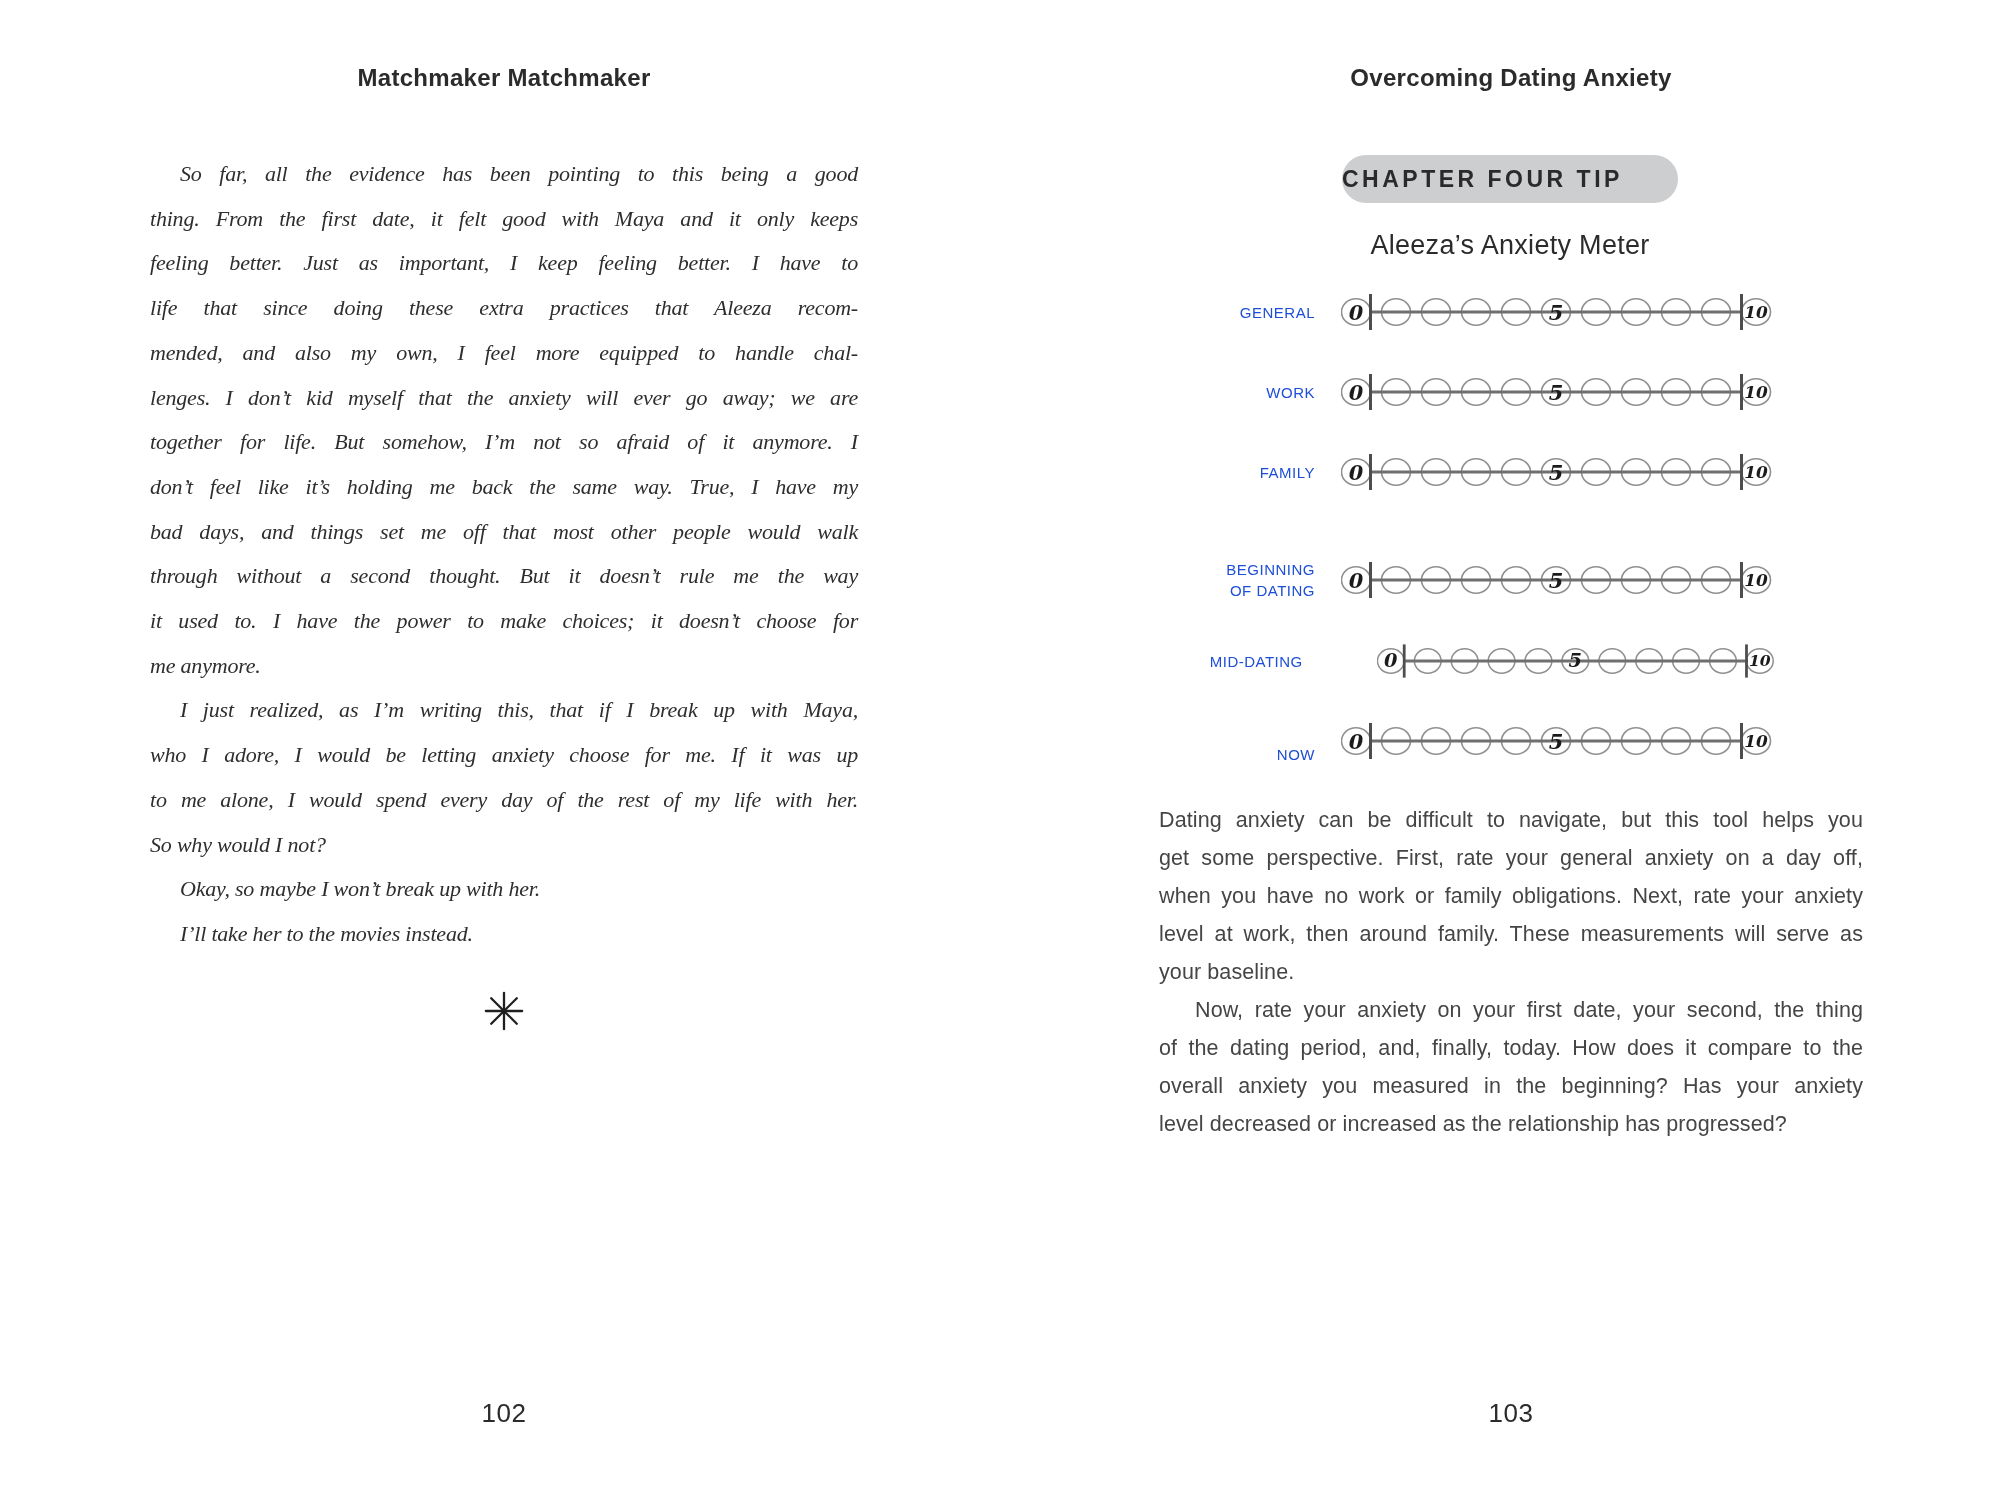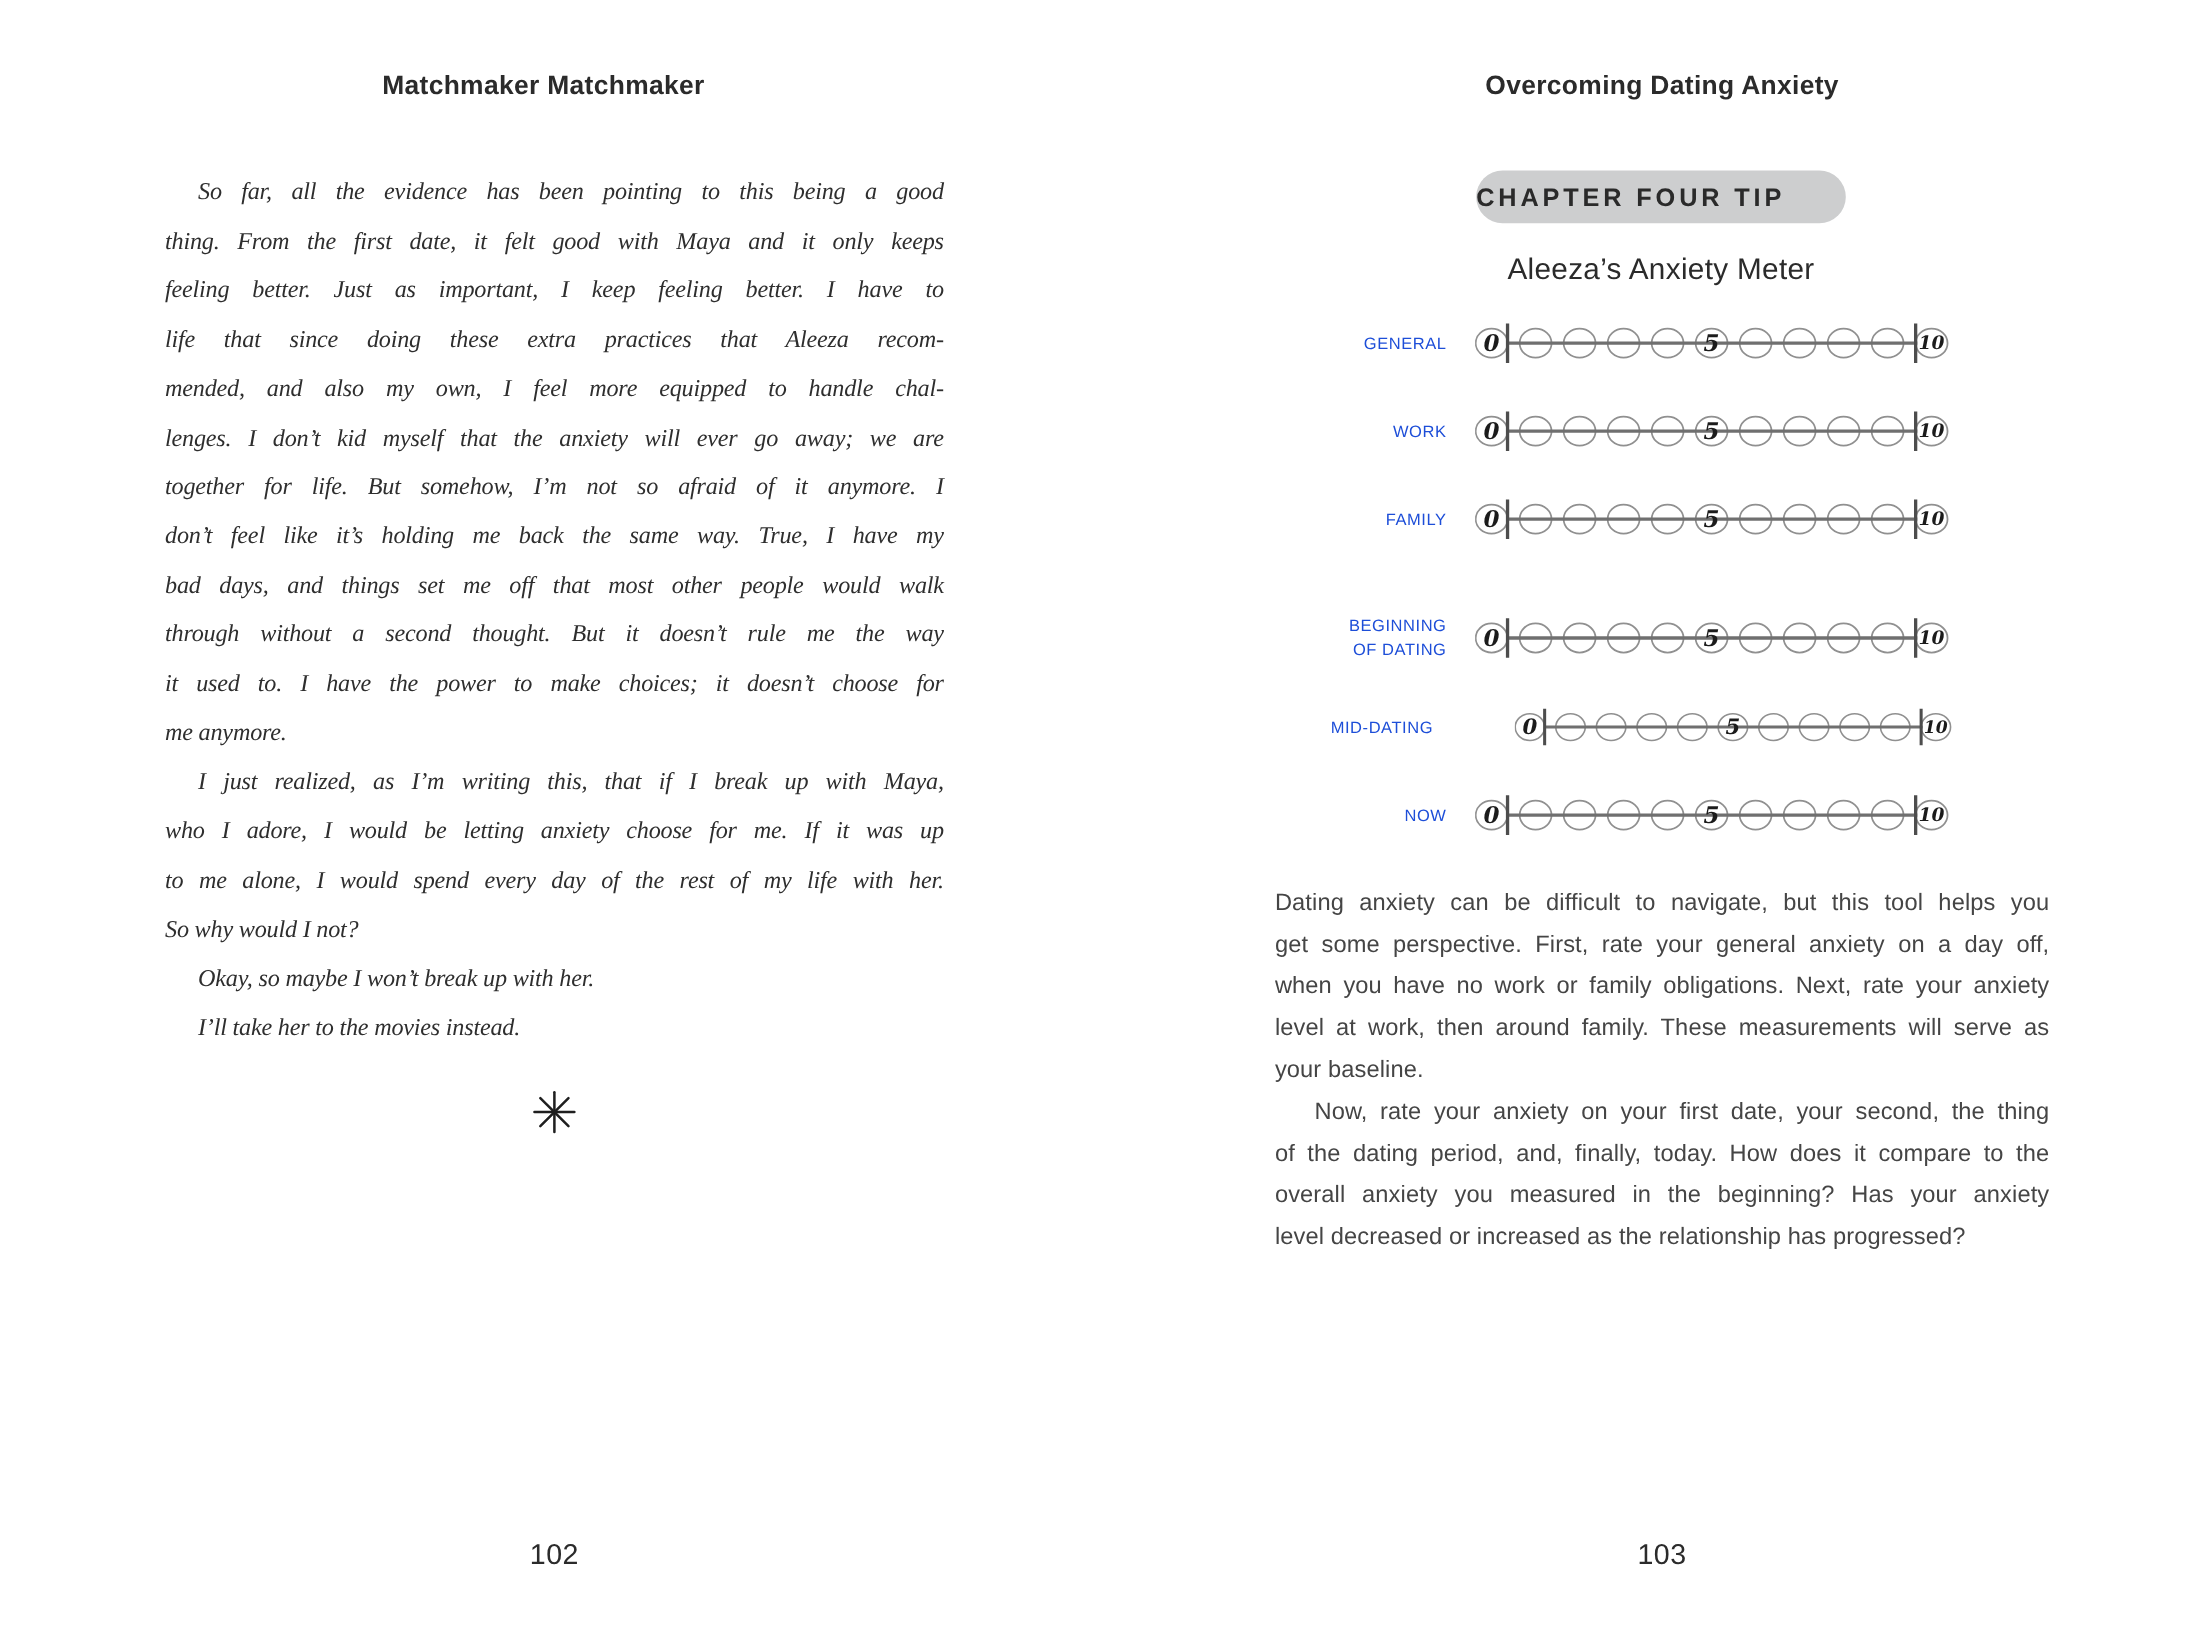--- a/index.html
+++ b/index.html
@@ -8,21 +8,21 @@
     font-family:"Liberation Sans",sans-serif;color:#2b2b2b;overflow:hidden;
   }
   .page{position:absolute;top:0;height:1500px;width:1000px;}
   .page.left{left:0;}
   .page.right{left:1007px;text-decoration:underline;}
 
   .running-head{
     position:absolute;top:64px;width:708px;text-align:center;
     font-weight:bold;font-size:24px;letter-spacing:0.3px;color:#2b2b2b;
   }
-  .page.left .running-head{left:140px;}
+  .page.left .running-head{left:150px;}
   .page.right .running-head{left:150px;}
 
   
   .body-serif{
     position:absolute;left:150px;top:152px;width:708px;
     font-family:"Liberation Serif",serif;font-style:italic;
     font-size:22px;line-height:44.7px;color:#2e2e2e;letter-spacing:-0.2px;
   }
   .tline{white-space:normal;}
   .tline.just{text-align:justify;text-align-last:justify;}
@@ -220,21 +220,21 @@
           <ellipse cx="375" cy="24" rx="14.5" ry="13.2" fill="none" stroke="#909090" stroke-width="1.6"></ellipse>
           <ellipse cx="415" cy="24" rx="14.5" ry="13.2" fill="none" stroke="#909090" stroke-width="1.6"></ellipse>
           <line x1="29.5" y1="24" x2="402" y2="24" stroke="#6f6f6f" stroke-width="3"></line>
           <line x1="29.5" y1="6" x2="29.5" y2="42" stroke="#4d4d4d" stroke-width="3"></line>
           <line x1="400.5" y1="6" x2="400.5" y2="42" stroke="#4d4d4d" stroke-width="3"></line>
           <text x="15" y="24" text-anchor="middle" dominant-baseline="central" font-family="DejaVu Serif, serif" font-style="italic" font-weight="bold" font-size="21" fill="#1b1b1b">0</text>
           <text x="215" y="24" text-anchor="middle" dominant-baseline="central" font-family="DejaVu Serif, serif" font-style="italic" font-weight="bold" font-size="21" fill="#1b1b1b">5</text>
           <text x="415" y="24" text-anchor="middle" dominant-baseline="central" font-family="DejaVu Serif, serif" font-style="italic" font-weight="bold" font-size="17" fill="#1b1b1b">10</text>
         </svg>
       </div>
-      <div class="meter-row" style="top: 717px;">
+      <div class="meter-row" style="top: 717px; align-items: flex-end;">
         <div class="meter-label">
           <div>NOW</div>
         </div>
         <svg class="meter-scale" width="436" height="48" viewBox="0 0 436 48">
           <ellipse cx="15" cy="24" rx="14.5" ry="13.2" fill="none" stroke="#909090" stroke-width="1.6"></ellipse>
           <ellipse cx="55" cy="24" rx="14.5" ry="13.2" fill="none" stroke="#909090" stroke-width="1.6"></ellipse>
           <ellipse cx="95" cy="24" rx="14.5" ry="13.2" fill="none" stroke="#909090" stroke-width="1.6"></ellipse>
           <ellipse cx="135" cy="24" rx="14.5" ry="13.2" fill="none" stroke="#909090" stroke-width="1.6"></ellipse>
           <ellipse cx="175" cy="24" rx="14.5" ry="13.2" fill="none" stroke="#909090" stroke-width="1.6"></ellipse>
           <ellipse cx="215" cy="24" rx="14.5" ry="13.2" fill="none" stroke="#909090" stroke-width="1.6"></ellipse>

